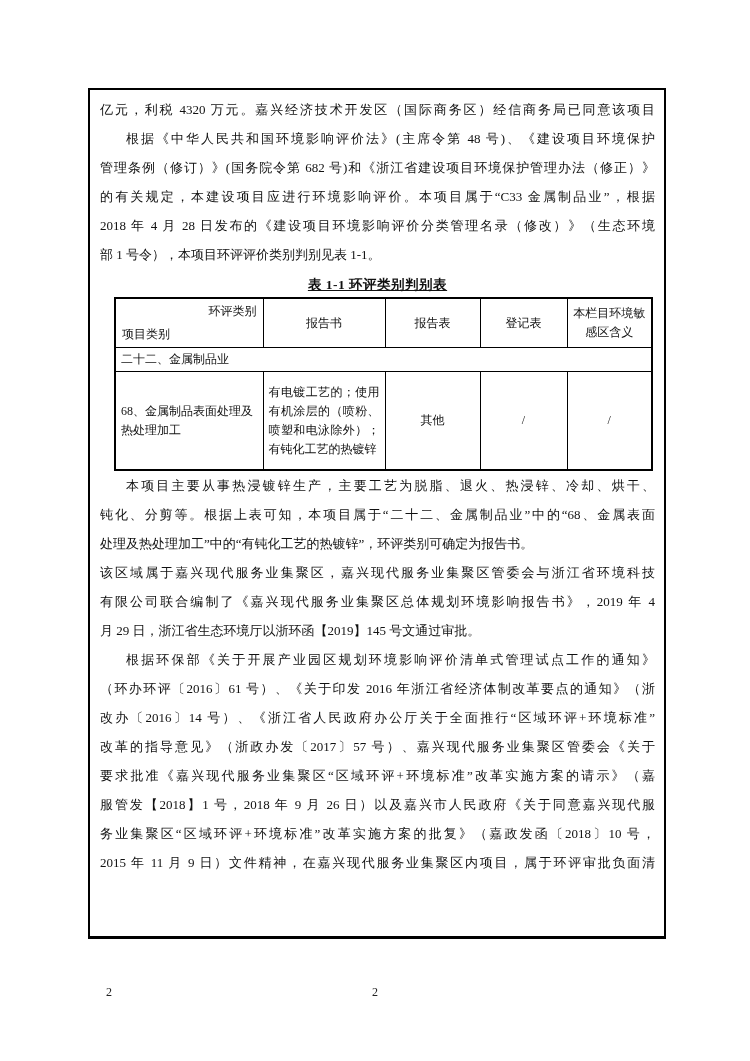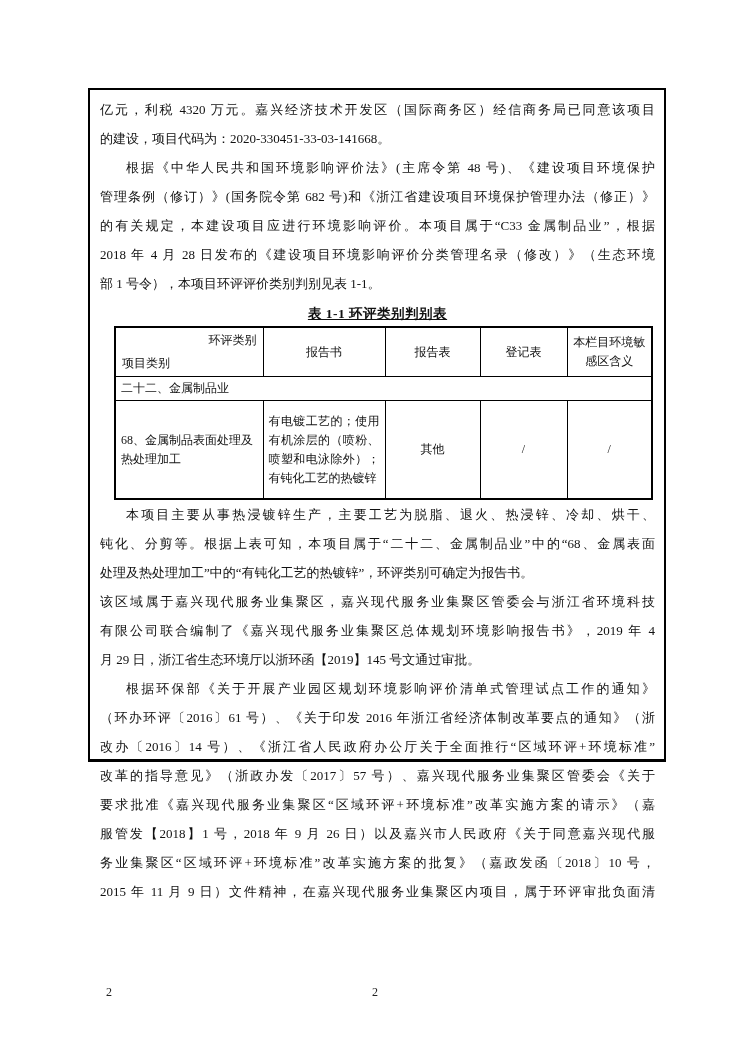--- a/index.html
+++ b/index.html
@@ -7,21 +7,21 @@
     position: relative;
     width: 750px; height: 1061px;
     background: #ffffff;
     font-family: "Liberation Serif", "DejaVu Serif", serif;
     color: #111111;
     overflow: hidden;
   }
   .frame {
     position: absolute;
     left: 88px; top: 88px;
-    width: 578px; height: 674px;
+    width: 578px; height: 851px;
     box-sizing: border-box;
     border: 2px solid #000;
     border-bottom-width: 3px;
     border-right-width: 2px;
     padding: 5px 9px 0 10px;
     background: #fff;
   }
   .line {
     height: 29px;
     line-height: 29px;
@@ -77,21 +77,20 @@
   .footer-center { left: 50%; transform: translateX(-50%); }
 </style>
 </head>
 <body>
 
 <div class="page">
   <div class="frame">
 
     <div class="para">
       <div class="line jline">亿元，利税 4320 万元。嘉兴经济技术开发区（国际商务区）经信商务局已同意该项目</div>
-      <div class="line lastline">的建设，项目代码为：2020-330451-33-03-141668。</div>
     </div>
 
     <div class="para">
       <div class="line jline indent">根据《中华人民共和国环境影响评价法》(主席令第 48 号)、《建设项目环境保护</div>
       <div class="line jline">管理条例（修订）》(国务院令第 682 号)和《浙江省建设项目环境保护管理办法（修正）》</div>
       <div class="line jline">的有关规定，本建设项目应进行环境影响评价。本项目属于“C33 金属制品业”，根据</div>
       <div class="line jline">2018 年 4 月 28 日发布的《建设项目环境影响评价分类管理名录（修改）》（生态环境</div>
       <div class="line lastline">部 1 号令），本项目环评评价类别判别见表 1-1。</div>
     </div>
 

